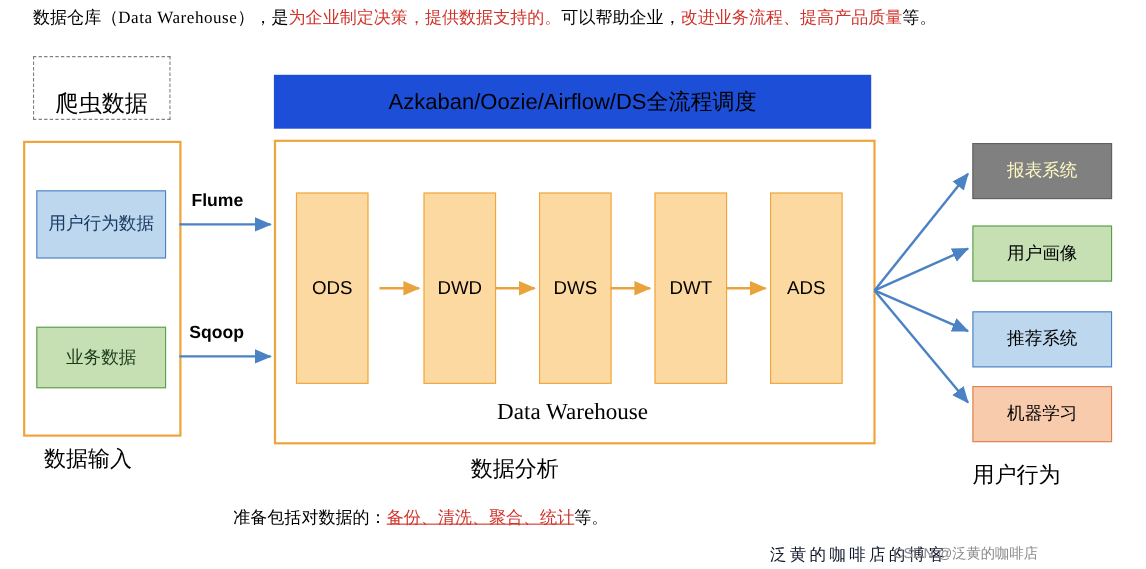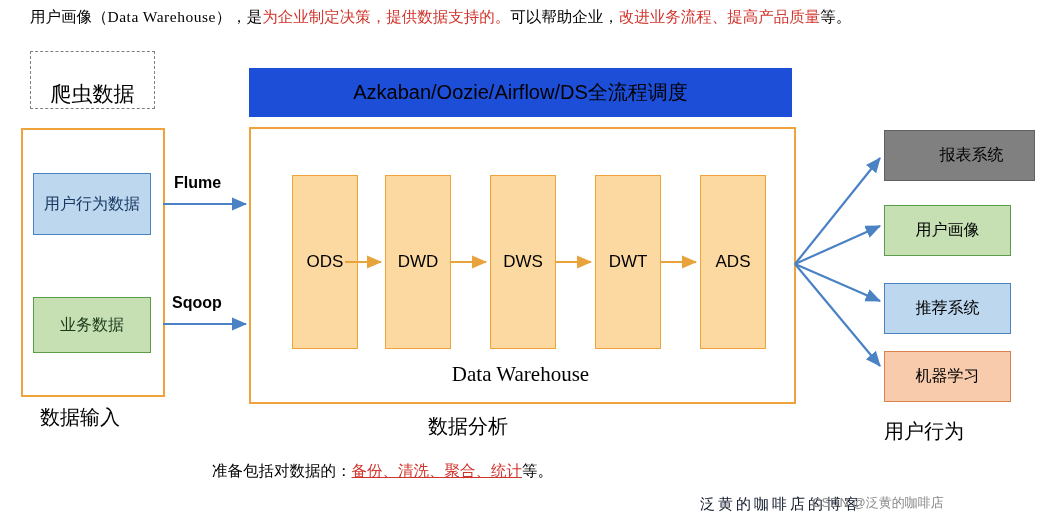--- a/index.html
+++ b/index.html
@@ -144,21 +144,21 @@
   .out-box {
     left: 884px;
     width: 125px;
     height: 49px;
     display: flex;
     align-items: center;
     justify-content: center;
     font-size: 16px;
     color: #000;
   }
-  #out-0 { top: 130px; background: #808080; border: 1.5px solid #606060; color: #000000; padding-left: 24px; }
+  #out-0 { top: 130px; background: #808080; border: 1.5px solid #606060; color: #fef9c3; }
   #out-1 { top: 205px; background: #c6e0b4; border: 1.5px solid #5a9e4b; }
   #out-2 { top: 283px; background: #bdd7ee; border: 1.5px solid #4a82c4; }
   #out-3 { top: 351px; background: #f8cbad; border: 1.5px solid #d9814f; }
 
   
   .arrow-label {
     font-size: 16px;
     color: #000;
     font-weight: bold;
     white-space: nowrap;
@@ -201,21 +201,21 @@
     position: absolute;
     left: 0; top: 0;
     width: 1042px; height: 517px;
     pointer-events: none;
   }
 </style>
 </head>
 <body>
 
 <div class="abs" id="top-caption">
-  <span>用户画像（</span><span class="sp">Data Warehouse</span><span>），是</span><span class="red">为企业制定决策，提供数据支持的。</span><span>可以帮助企业，</span><span class="red">改进业务流程、提高产品质量</span><span>等。</span>
+  <span>数据仓库（</span><span class="sp">Data Warehouse</span><span>），是</span><span class="red">为企业制定决策，提供数据支持的。</span><span>可以帮助企业，</span><span class="red">改进业务流程、提高产品质量</span><span>等。</span>
 </div>
 
 <div class="abs" id="crawler-box">
   <span>爬虫数据</span>
 </div>
 
 <div class="abs" id="input-box"></div>
 
 <div class="abs" id="user-behavior-box">
   <span>用户行为</span>
@@ -230,21 +230,21 @@
 
 <div class="abs arrow-label" id="label-flume">Flume</div>
 <div class="abs arrow-label" id="label-sqoop">Sqoop</div>
 
 <div class="abs" id="scheduler-bar">
   <span>Azkaban/Oozie/Airflow/DS全流程调度</span>
 </div>
 
 <div class="abs" id="warehouse-box"></div>
 
-<div class="abs dw-stage" style="left:292px;">
+<div class="abs dw-stage" style="left:269px;">
   <span>ODS</span>
 </div>
 <div class="abs dw-stage" style="left:385px;">
   <span>DWD</span>
 </div>
 <div class="abs dw-stage" style="left:490px;">
   <span>DWS</span>
 </div>
 <div class="abs dw-stage" style="left:595px;">
   <span>DWT</span>

